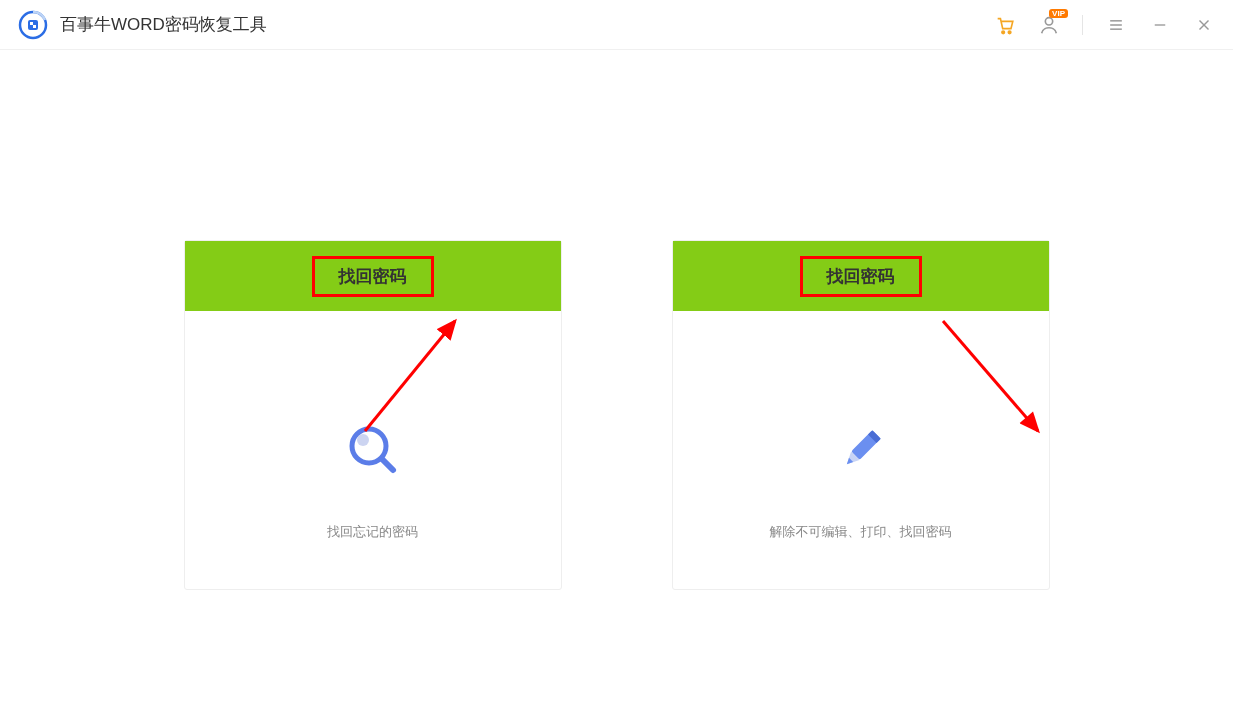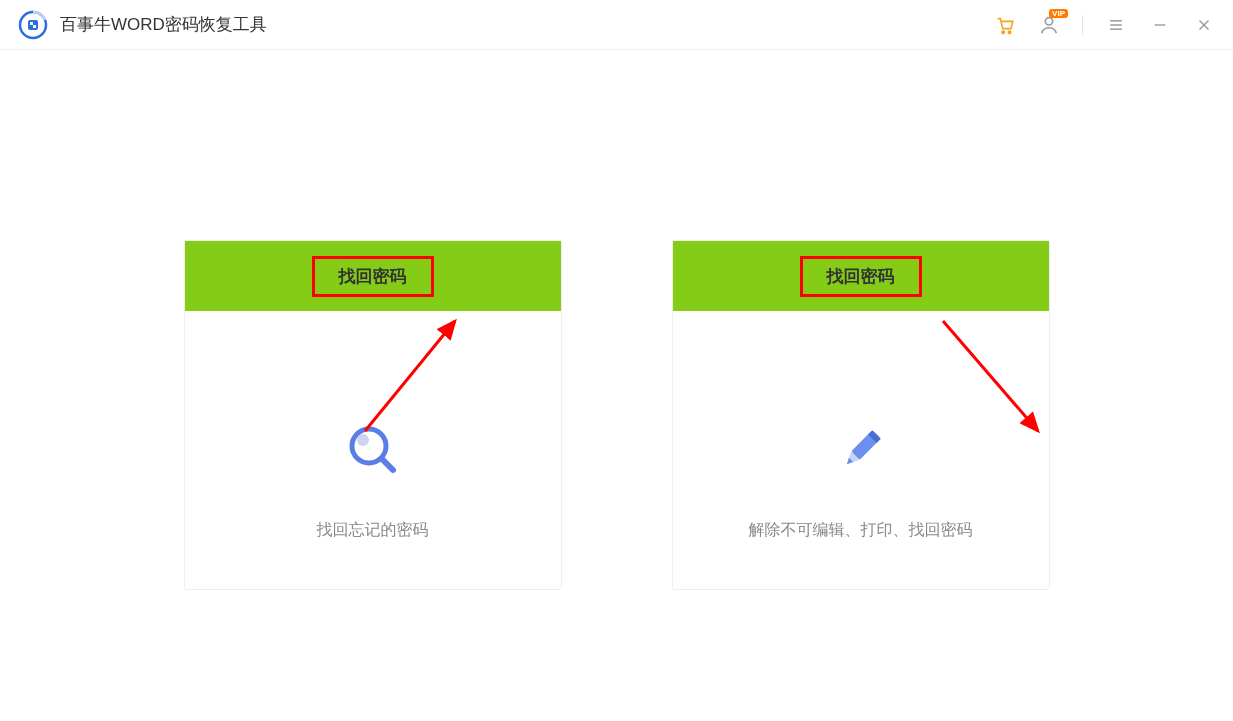--- a/index.html
+++ b/index.html
@@ -118,21 +118,21 @@
       position: relative;
     }
     .card-icon {
       width: 56px;
       height: 56px;
       display: flex;
       align-items: center;
       justify-content: center;
     }
     .card-desc {
-      font-size: 16px;
+      font-size: 13px;
       color: #888888;
       position: absolute;
       bottom: 48px;
       width: 100%;
       text-align: center;
     }
     
     .arrow {
       position: absolute;
       pointer-events: none;

